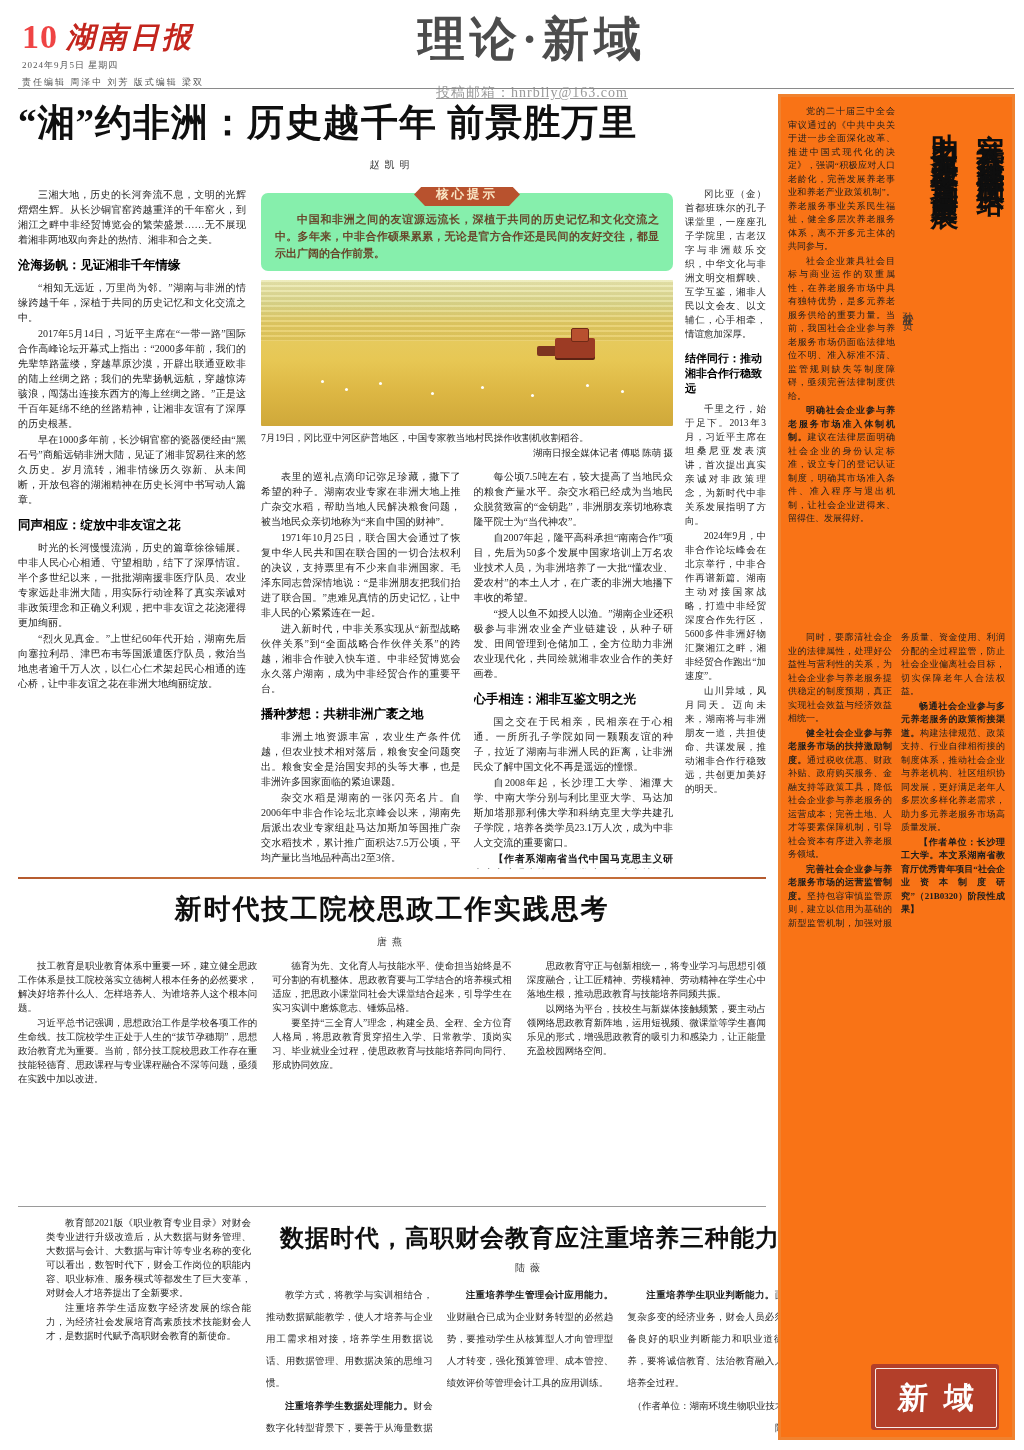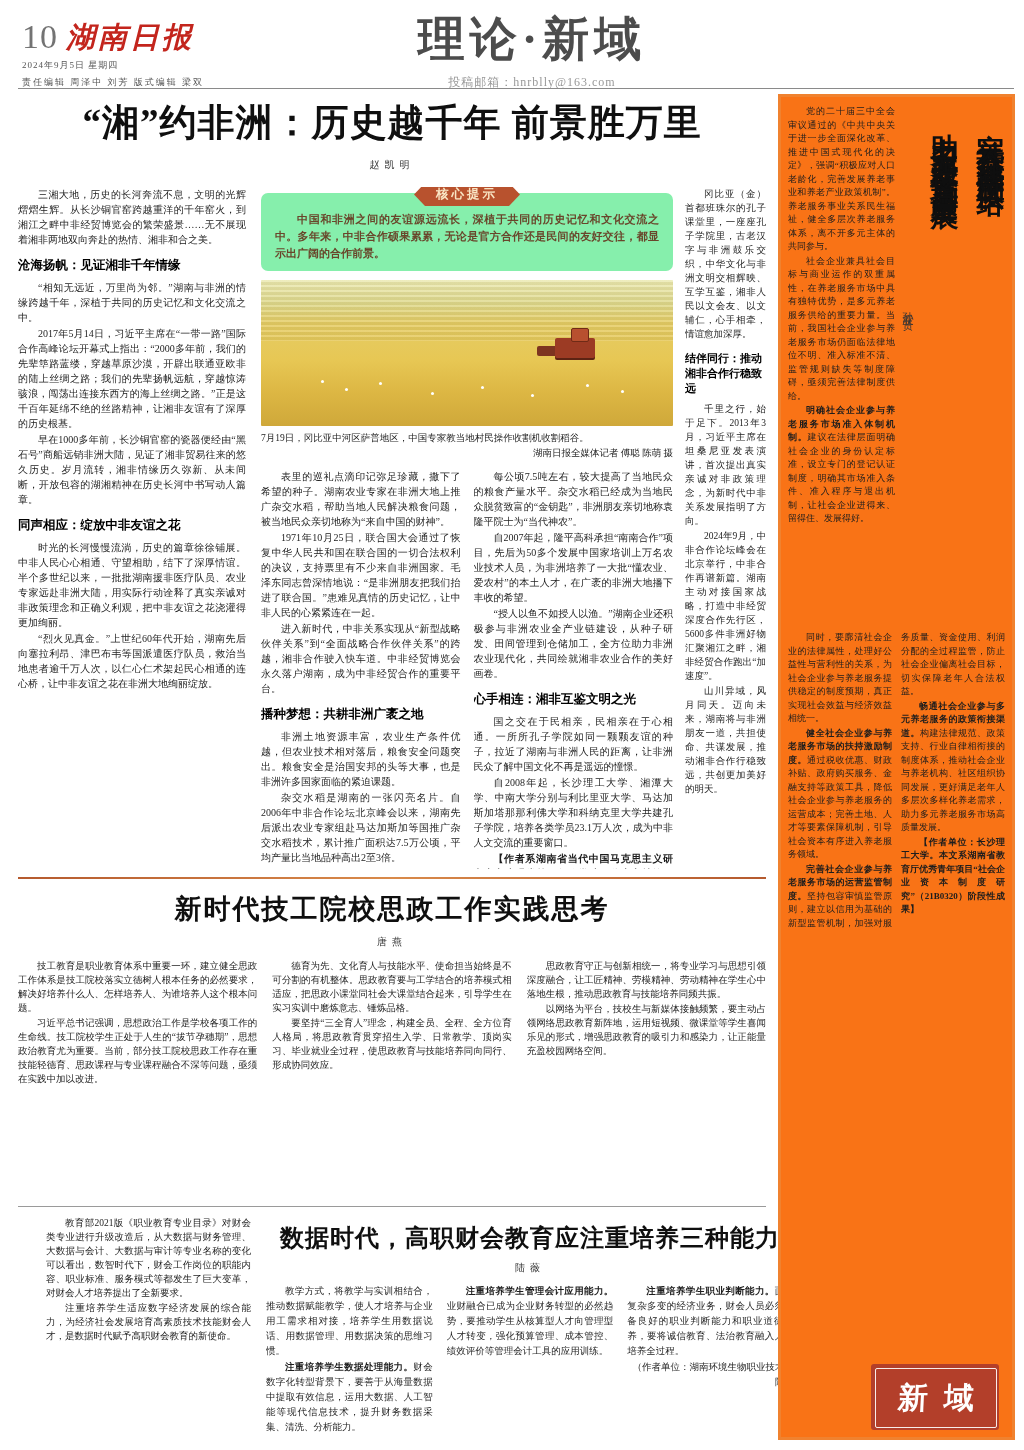--- a/index.html
+++ b/index.html
@@ -1,37 +1,37 @@
 <!DOCTYPE html>
 <html><head>
 <meta charset="utf-8">
 <style>
   html,body{margin:0;padding:0;background:#e8e8e8;}
   .page{position:relative;width:1024px;height:1450px;margin:0 auto;background:#ffffff;overflow:hidden;
         font-family:"Liberation Serif","DejaVu Serif",serif;color:#222;}
   
   .masthead{position:absolute;left:22px;top:8px;width:980px;height:78px;}
   .mast-left{position:absolute;left:0;top:10px;}
-  .pagenum{font-size:34px;font-weight:normal;color:#737373;vertical-align:top;letter-spacing:1px;}
+  .pagenum{font-size:34px;font-weight:bold;color:#ef4444;vertical-align:top;letter-spacing:1px;}
   .paperlogo{font-size:29px;font-weight:bold;font-style:italic;color:#c3251d;margin-left:8px;letter-spacing:3px;}
   .dateline{font-size:9px;color:#555;margin-top:1px;letter-spacing:1px;}
   .staffline{font-size:9px;color:#555;margin-top:4px;letter-spacing:2px;}
   .section-head{position:absolute;left:360px;top:0;width:300px;text-align:center;}
   .section-title{font-size:47px;font-weight:900;color:#4c4c4c;letter-spacing:5px;}
-  .section-mail{font-size:12px;color:#999;margin-top:3px;letter-spacing:1px;}
+  .section-mail{font-size:14px;color:#999;margin-top:13px;letter-spacing:1px;text-decoration:underline;}
   .header-rule{position:absolute;left:18px;top:88px;width:996px;height:0;border-top:1px solid #8a8a8a;}
   
   .colx p{font-size:10px;line-height:15px;text-align:justify;text-indent:2em;margin:0 0 1px 0;color:#1d1d1d;}
   .colx h4{font-size:12.5px;font-weight:bold;color:#000;margin:10px 0 6px 0;text-indent:0;line-height:17px;}
   .colx p.foot{font-weight:bold;}
   .colx p.foot-right{text-align:right;text-indent:0;}
   .colx p b{font-weight:bold;}
   
   .a1{position:absolute;left:18px;top:94px;width:748px;height:782px;}
-  .a1 h1{font-size:37px;font-weight:900;color:#0f0f0f;text-align:center;margin:4px 0 0 0;letter-spacing:1px;}
+  .a1 h1{font-size:37px;font-weight:900;color:#0f0f0f;text-align:left;margin:4px 0 0 0;letter-spacing:1px;}
   .byline{text-align:center;font-size:10px;color:#333;margin-top:10px;letter-spacing:5px;}
   .a1-cols{position:relative;margin-top:13px;height:688px;overflow:hidden;}
   .a1-col1{position:absolute;left:0;top:2px;width:228px;height:686px;overflow:hidden;}
   .a1-mid{position:absolute;left:243px;top:2px;width:412px;height:686px;overflow:hidden;}
   .a1-col4{position:absolute;left:667px;top:2px;width:81px;height:686px;overflow:hidden;}
   .a1-col4 p{font-size:9.5px;line-height:14px;}
   .a1-col4 h4{font-size:11px;line-height:15px;}
   
   .coretip{position:relative;background:#86efac;border-radius:7px;padding:15px 14px 9px 14px;margin-top:6px;}
   .coretip-tab{position:absolute;top:-10px;left:50%;transform:translateX(-50%);background:#b8522e;color:#f9e5c4;
@@ -64,21 +64,21 @@
   .a2-cols p{font-size:9.5px;line-height:14px;}
   
   .a3{position:absolute;left:18px;top:1212px;width:748px;height:238px;overflow:hidden;margin-left:28px;}
   .a3-col0{position:absolute;left:0;top:4px;width:205px;height:232px;overflow:hidden;}
   .a3-col0 p{font-size:9.5px;line-height:14px;}
   .a3-main{position:absolute;left:220px;top:0;width:528px;height:238px;}
   .a3-main h2{font-size:24px;font-weight:900;color:#0f0f0f;text-align:center;margin:10px 0 0 0;letter-spacing:1px;}
   .a3-main .byline{margin-top:7px;}
   .a3-cols{display:flex;gap:14px;margin-top:9px;height:150px;overflow:hidden;}
   .a3-cols .colx{flex:1;overflow:hidden;}
-  .a3-cols p{font-size:9.5px;line-height:15px;}
+  .a3-cols p{font-size:9.5px;line-height:22px;}
   
   .a4{position:absolute;left:778px;top:94px;width:237px;height:1346px;box-sizing:border-box;
       border:3px solid #f0822f;background:#f97316;padding:8px 7px;overflow:hidden;}
   .a4-top{display:flex;height:520px;overflow:hidden;}
   .a4-intro{width:107px;overflow:hidden;flex:none;}
   .a4-intro p{font-size:9px;line-height:13.5px;}
   .a4-headline{flex:1;writing-mode:vertical-rl;padding-top:6px;padding-right:2px;}
   .vh{font-size:28px;font-weight:900;color:#0f0f0f;letter-spacing:5px;line-height:46px;}
   .vauthor{font-size:11px;color:#333;letter-spacing:4px;line-height:26px;padding-top:192px;}
   .a4-body{margin-top:6px;height:714px;column-count:2;column-gap:9px;overflow:hidden;}

